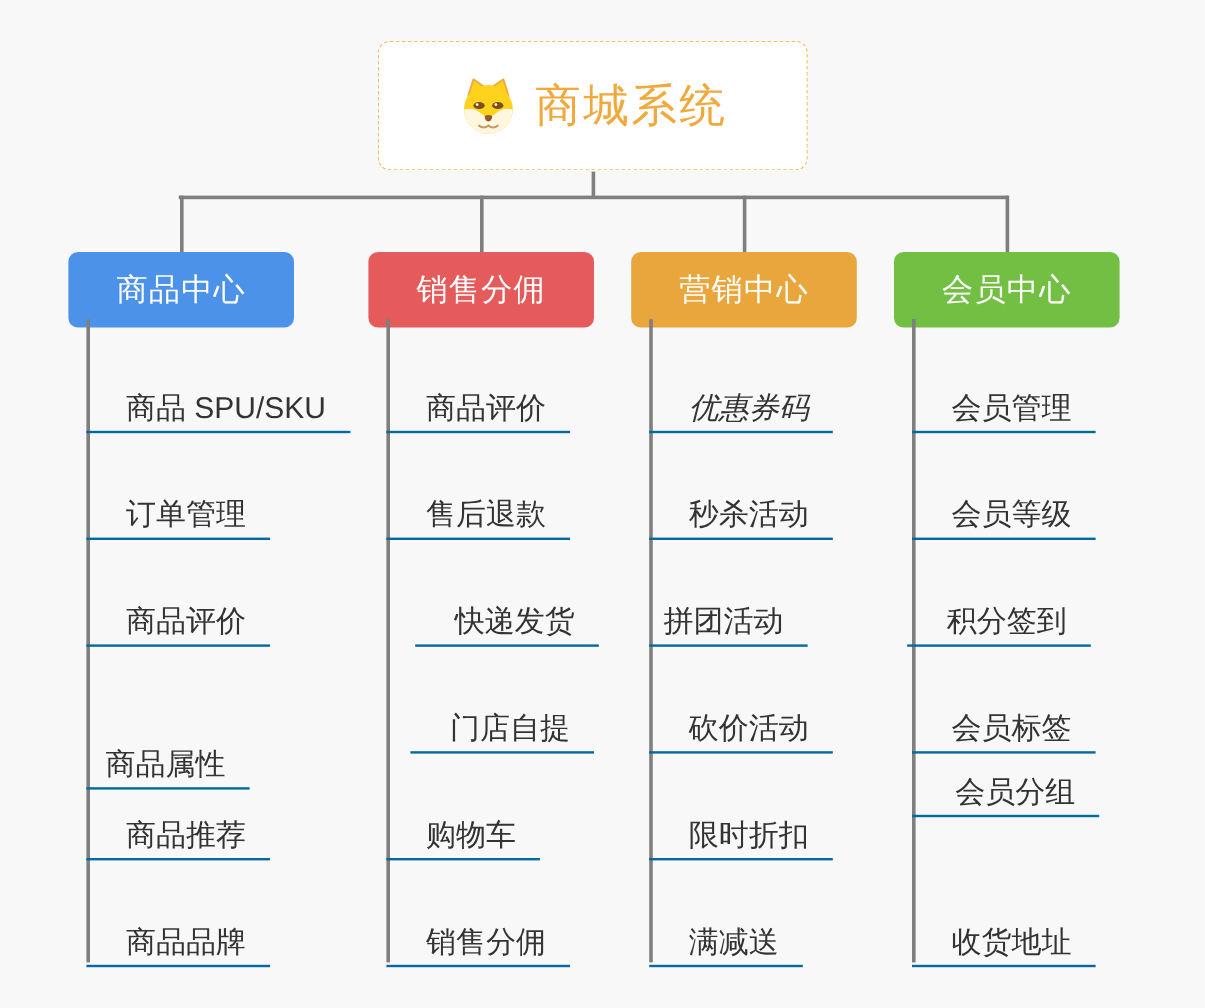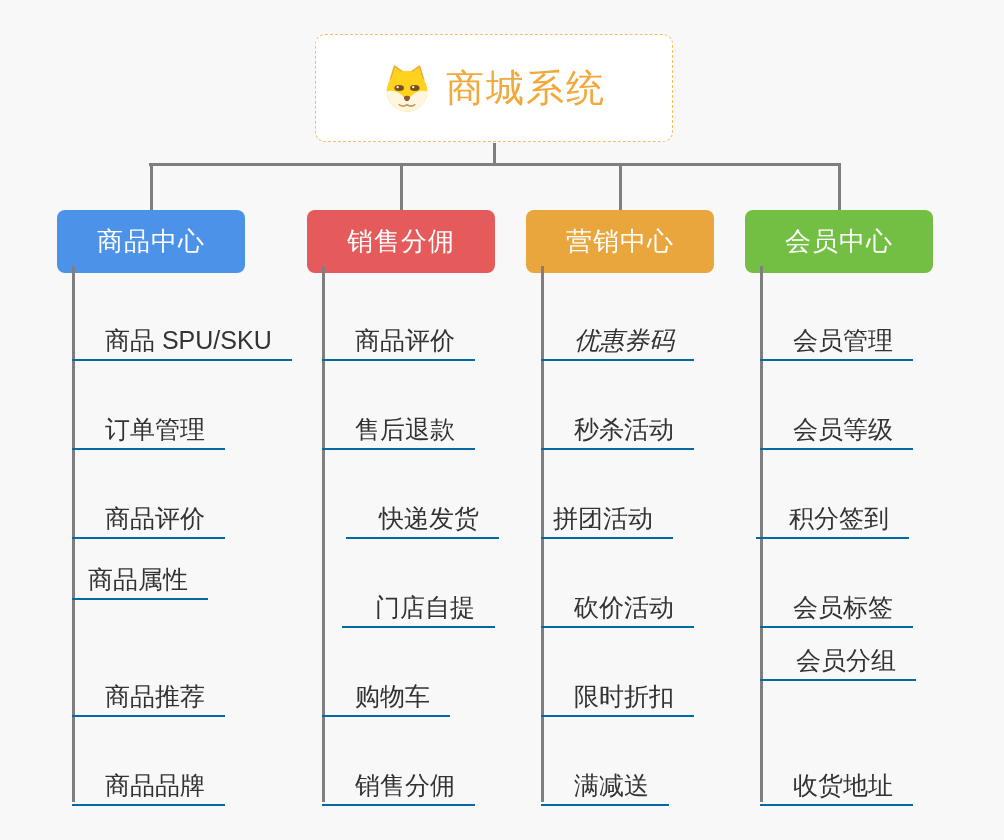--- a/index.html
+++ b/index.html
@@ -67,21 +67,21 @@
       <div class="line drop" style="left: 618.5px;"></div>
       <div class="line drop" style="left: 837.5px;"></div>
     </div>
 
   <div id="branches">
       <div class="branch-header" style="left: 57px; background: rgb(77, 146, 233);">商品中心</div>
       <div class="trunk" style="left: 72px;"></div>
       <div class="item" style="left: 72px; top: 311px;">商品 SPU/SKU</div>
       <div class="item" style="left: 72px; top: 400px;">订单管理</div>
       <div class="item" style="left: 72px; top: 489px;">商品评价</div>
-      <div class="item" style="left: 72px; top: 550px; padding-left: 16px;">商品属性</div>
+      <div class="item" style="left: 72px; top: 608px; padding-left: 16px;">商品属性</div>
       <div class="item" style="left: 72px; top: 667px;">商品推荐</div>
       <div class="item" style="left: 72px; top: 756px;">商品品牌</div>
       <div class="branch-header" style="left: 307px; background: rgb(229, 90, 90);">销售分佣</div>
       <div class="trunk" style="left: 322px;"></div>
       <div class="item" style="left: 322px; top: 311px;">商品评价</div>
       <div class="item" style="left: 322px; top: 400px;">售后退款</div>
       <div class="item" style="left: 322px; top: 489px; margin-left: 24px;">快递发货</div>
       <div class="item" style="left: 322px; top: 578px; margin-left: 20px;">门店自提</div>
       <div class="item" style="left: 322px; top: 667px;">购物车</div>
       <div class="item" style="left: 322px; top: 756px;">销售分佣</div>

